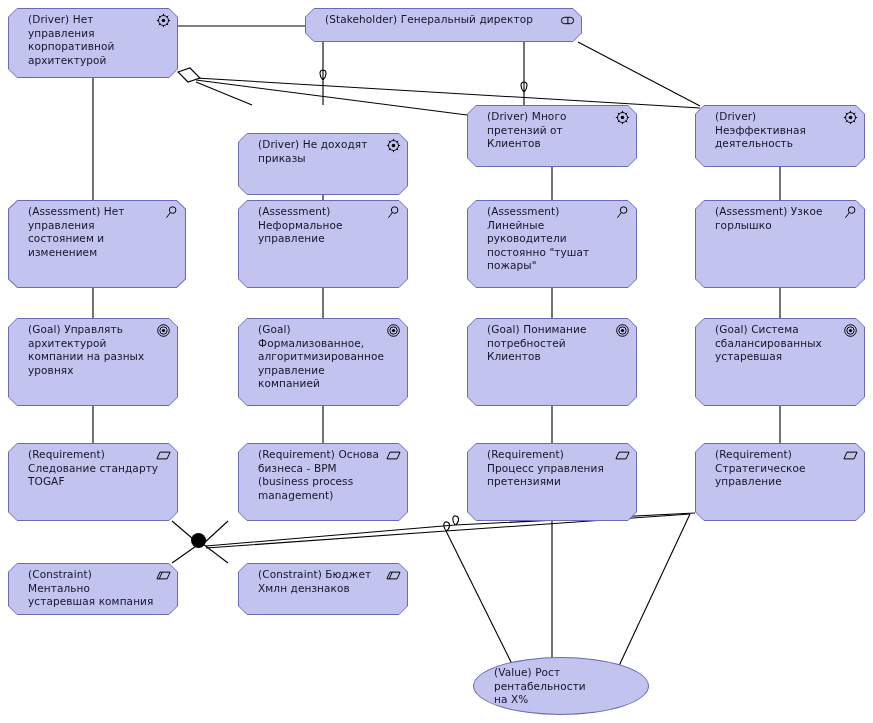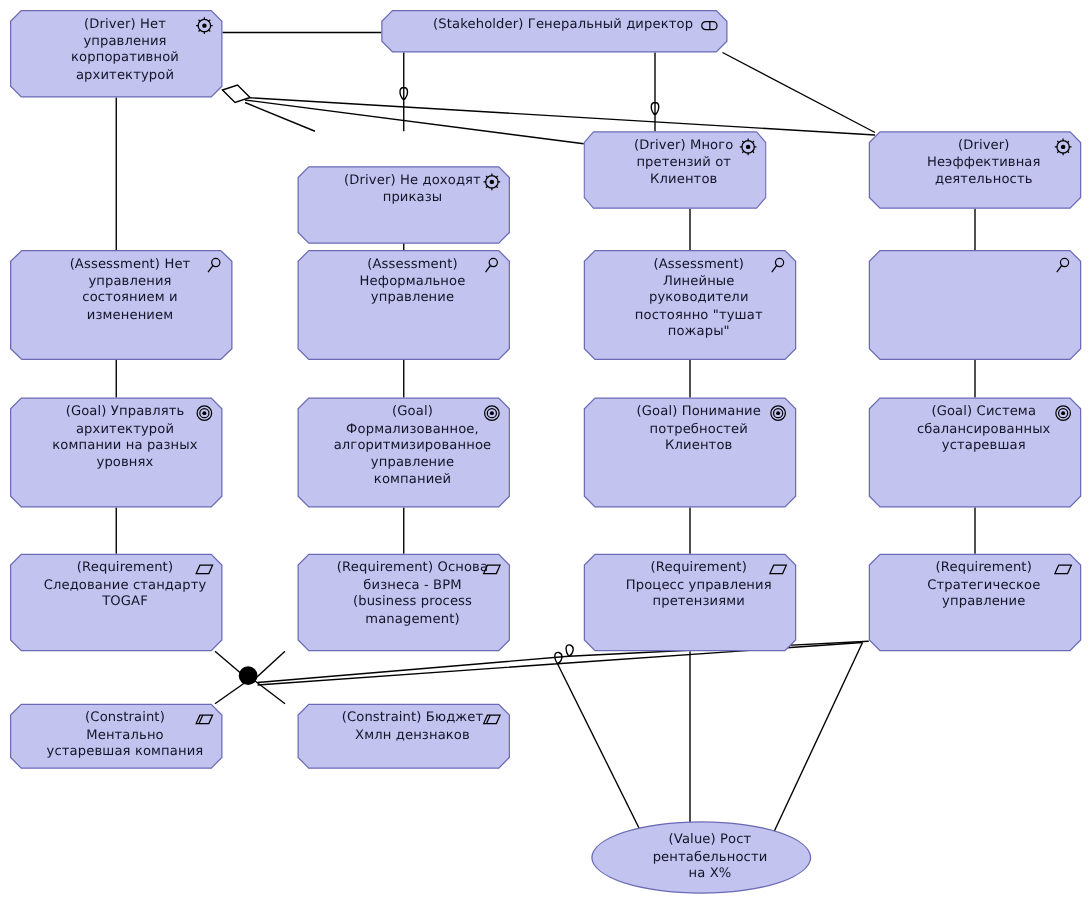--- a/index.html
+++ b/index.html
@@ -26,21 +26,21 @@
     position:absolute;
     box-sizing:border-box;
     background:#c3c3f0;
     border:1px solid #6b6bb5;
     color:#141428;
     z-index:5;
   }
   .node .label{
     position:absolute;
     left:20px; right:6px; top:5px;
-    text-align:center;
+    text-align:left;
     font-size:10.5px;
     line-height:13.6px;
     white-space:pre-line;
     letter-spacing:0.1px;
   }
   
   .oct{
     clip-path:polygon(
       9px 0, calc(100% - 9px) 0, 100% 9px,
       100% calc(100% - 9px), calc(100% - 9px) 100%,
@@ -173,21 +173,21 @@
         <div class="label">(Driver) Не доходят
 приказы</div>
         <span class="ico" style="right: 7px;">
           <svg viewBox="0 0 16 16">
             <circle cx="8" cy="8" r="5.3" stroke="#000" fill="none" stroke-width="1.05"></circle>
             <circle cx="8" cy="8" r="1.9" fill="#000" stroke="none"></circle>
             <path d="M8 0.9 L8 3.2 M8 12.8 L8 15.1 M0.9 8 L3.2 8 M12.8 8 L15.1 8 M3.0 3.0 L4.6 4.6 M11.4 11.4 L13.0 13.0 M13.0 3.0 L11.4 4.6 M4.6 11.4 L3.0 13.0" stroke="#000" fill="none" stroke-width="1.05"></path>
           </svg>
         </span>
       </div>
-      <div class="node oct" style="left: 467px; top: 105px; width: 146px; height: 62px; background: transparent; clip-path: none;">
+      <div class="node oct" style="left: 467px; top: 105px; width: 170px; height: 62px; background: transparent; clip-path: none;">
         <svg class="outline" viewBox="0 0 170 62" preserveAspectRatio="none">
           <path d="M9,0.5 L161,0.5 L169.5,9 L169.5,53 L161,61.5 L9,61.5 L0.5,53 L0.5,9 Z" fill="#c3c3f0" stroke="#6b6bb5" stroke-width="1"></path>
         </svg>
         <div class="label">(Driver) Много
 претензий от
 Клиентов</div>
         <span class="ico" style="right: 7px;">
           <svg viewBox="0 0 16 16">
             <circle cx="8" cy="8" r="5.3" stroke="#000" fill="none" stroke-width="1.05"></circle>
             <circle cx="8" cy="8" r="1.9" fill="#000" stroke="none"></circle>
@@ -252,20 +252,22 @@
           <svg viewBox="0 0 16 16">
             <circle cx="9.2" cy="5.4" r="3.5" stroke="#000" fill="none" stroke-width="1.05"></circle>
             <line x1="6.7" y1="8.0" x2="2.6" y2="13.6" stroke="#000" fill="none" stroke-width="1.05"></line>
           </svg>
         </span>
       </div>
       <div class="node oct" style="left: 695px; top: 200px; width: 170px; height: 88px; background: transparent; clip-path: none;">
         <svg class="outline" viewBox="0 0 170 88" preserveAspectRatio="none">
           <path d="M9,0.5 L161,0.5 L169.5,9 L169.5,79 L161,87.5 L9,87.5 L0.5,79 L0.5,9 Z" fill="#c3c3f0" stroke="#6b6bb5" stroke-width="1"></path>
         </svg>
+        <div class="label">(Assessment) Узкое
+горлышко</div>
         <span class="ico" style="right: 7px;">
           <svg viewBox="0 0 16 16">
             <circle cx="9.2" cy="5.4" r="3.5" stroke="#000" fill="none" stroke-width="1.05"></circle>
             <line x1="6.7" y1="8.0" x2="2.6" y2="13.6" stroke="#000" fill="none" stroke-width="1.05"></line>
           </svg>
         </span>
       </div>
       <div class="node oct" style="left: 8px; top: 318px; width: 170px; height: 88px; background: transparent; clip-path: none;">
         <svg class="outline" viewBox="0 0 170 88" preserveAspectRatio="none">
           <path d="M9,0.5 L161,0.5 L169.5,9 L169.5,79 L161,87.5 L9,87.5 L0.5,79 L0.5,9 Z" fill="#c3c3f0" stroke="#6b6bb5" stroke-width="1"></path>

